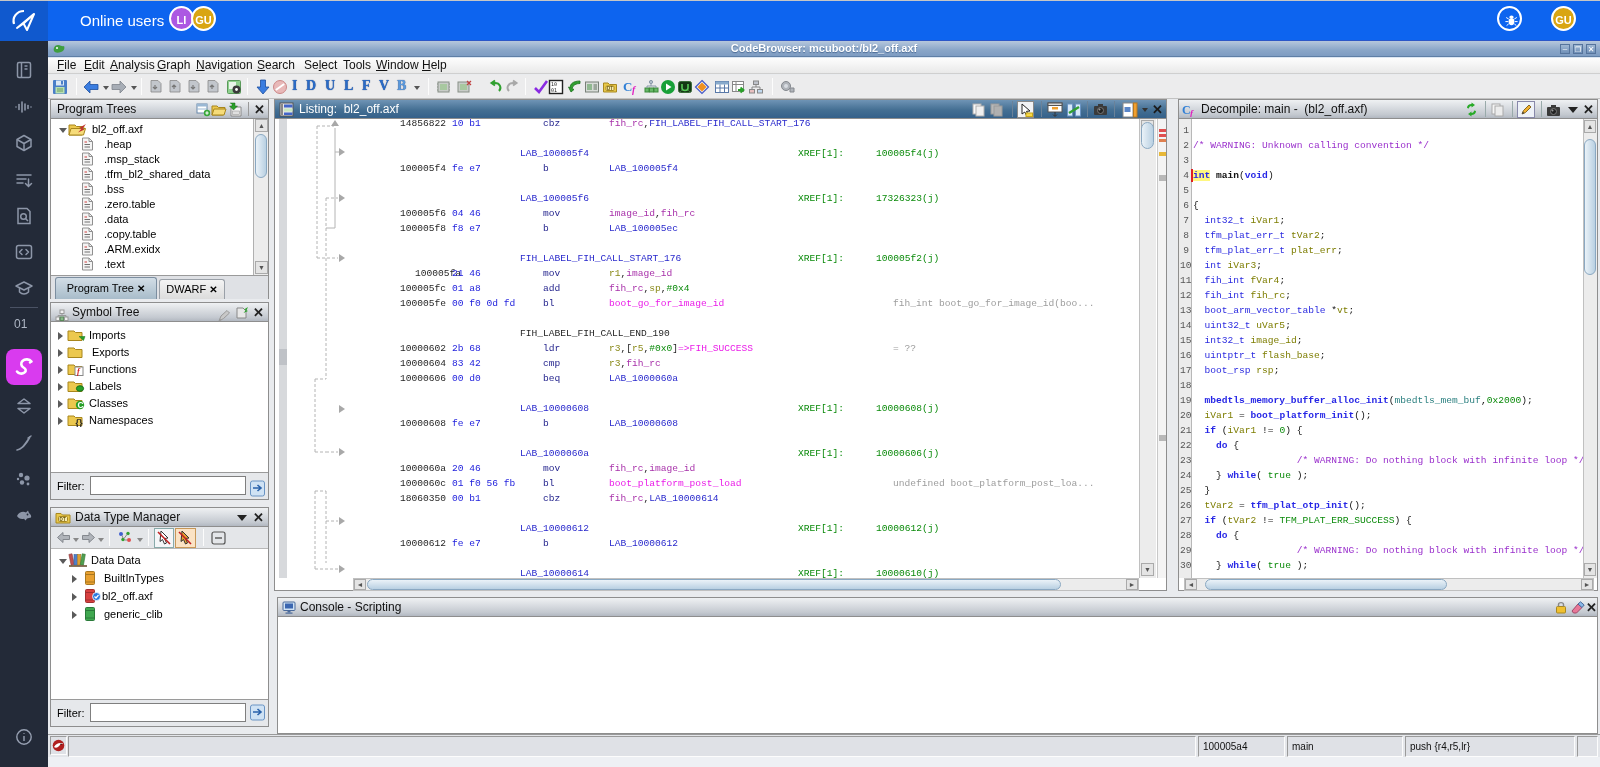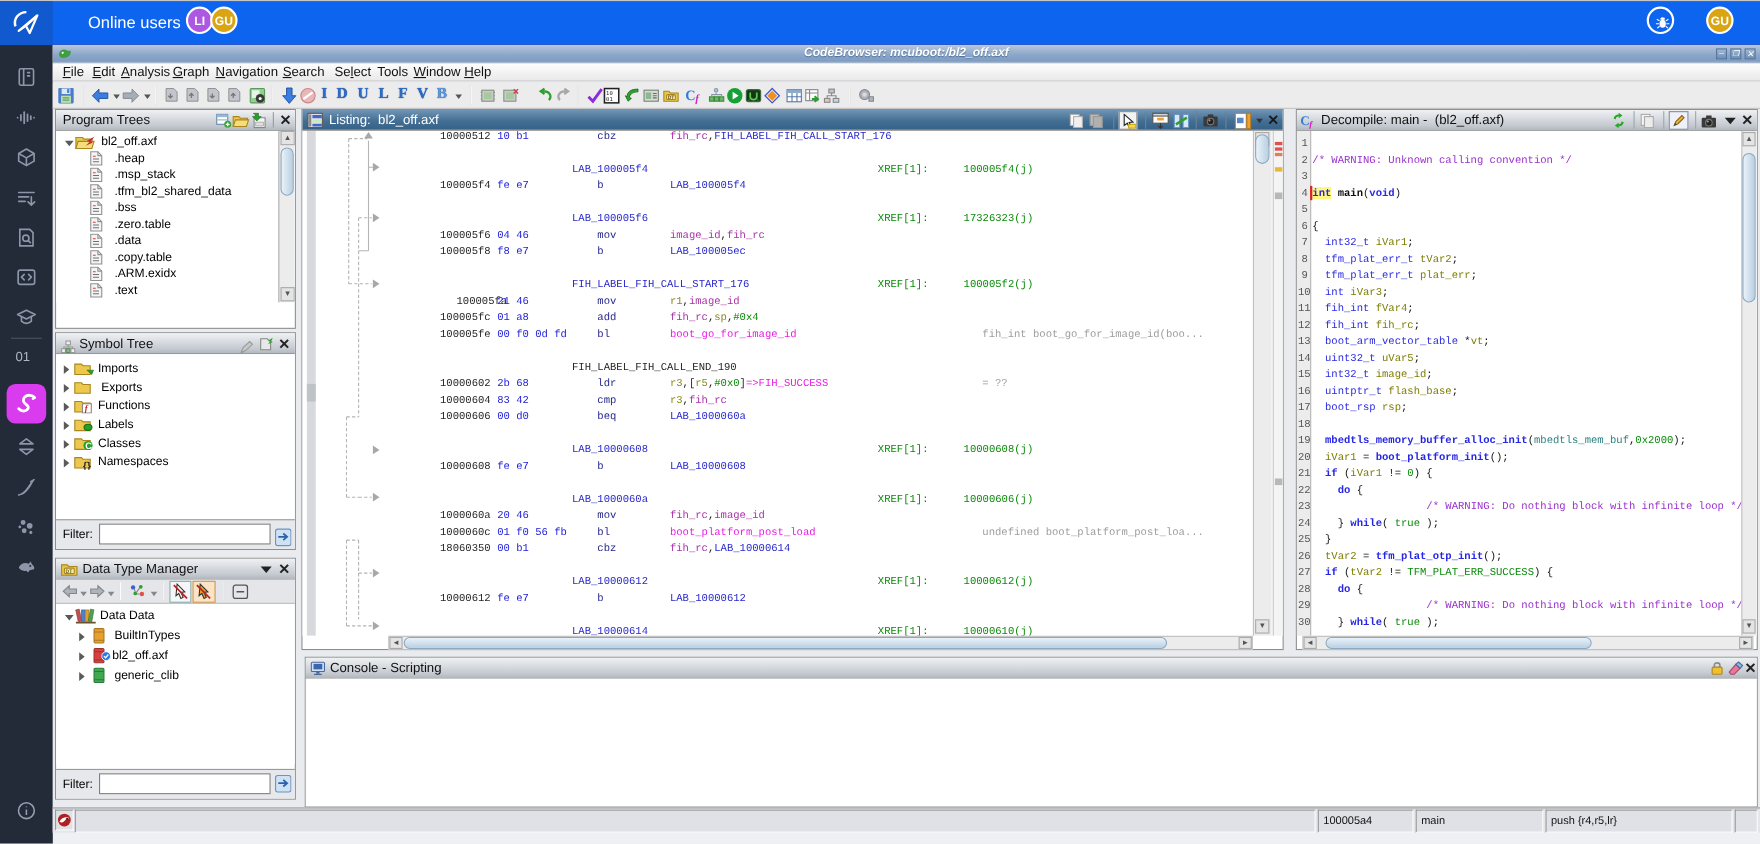--- a/index.html
+++ b/index.html
@@ -9,21 +9,21 @@
 
 #topbar { position:absolute; left:0; top:0; width:1600px; height:41px; background:#0d64ef; border-top:1px solid #c6c6c6; border-bottom:1px solid #2b57c8; }
 #logo-tile { position:absolute; left:0; top:0; width:48px; height:41px; background:#1059ce; }
 #online { position:absolute; left:80px; top:11px; color:#fff; font-size:15px; font-weight:400; }
 .avatar { position:absolute; top:5px; width:25px; height:25px; border-radius:50%; border:2px solid #fff; color:#fff; font-size:11px; font-weight:700; text-align:center; line-height:25px; }
 
 #sidebar { position:absolute; left:0; top:41px; width:48px; height:726px; background:#232a38; }
 .sbi { position:absolute; left:14px; width:20px; height:20px; }
 
 #gwin { position:absolute; left:48px; top:41px; width:1552px; height:716px; background:#e9ebee; }
-#gtitle { position:absolute; left:0; top:0; width:1552px; height:16px; background:linear-gradient(#b6c7dc,#8aa6c8 60%,#7e9cc2); border-bottom:1px solid #5f7fa6;font-style:italic; }
+#gtitle { position:absolute; left:0; top:0; width:1552px; height:16px; background:linear-gradient(#b6c7dc,#8aa6c8 60%,#7e9cc2); border-bottom:1px solid #5f7fa6; }
 #gtitle .t { position:absolute; left:0; width:100%; top:1px; text-align:center; color:#fff; font-size:11px; font-weight:700; text-shadow:0 1px 1px #4a6a94; }
 #gmenu { position:absolute; left:0; top:16px; width:1552px; height:17px; background:linear-gradient(#fdfdfd,#e9e9e9); border-bottom:1px solid #cfcfcf; border-top:1px solid #dce6f2; }
 #gmenu span { position:absolute; top:0px; font-size:12px; color:#111; }
 #gtool { position:absolute; left:0; top:34px; width:1552px; height:24px; background:#ececed; border-bottom:1px solid #c2c2c2; }
 .tsep { position:absolute; top:3px; width:1px; height:17px; background:#b8b8b8; border-right:1px solid #fcfcfc; }
 .ticon { position:absolute; top:4px; width:16px; height:16px; }
 .caret { position:absolute; top:11px; width:0; height:0; border-left:3px solid transparent; border-right:3px solid transparent; border-top:4px solid #555; }
 .blet { position:absolute; top:3px; font-family:"Liberation Serif",serif; font-weight:700; font-size:14px; color:#2a6cc8; text-shadow:0 0 1px #0a2a66; }
 
 .panel { position:absolute; background:#fff; border:1px solid #8e8e8e; }
@@ -452,20 +452,24 @@
           </svg>
         <div class="treerow" style="left:53px;top:139px">.text</div>
 
         <div class="abs" style="left:202px;top:0;width:15px;height:156px;background:#ececec;border-left:1px solid #b0b0b0">
           <div class="sbbtn" style="left:1px;top:0">▲</div>
           <div class="sbthumb" style="left:1px;top:15px;width:12px;height:44px"></div>
           <div class="sbbtn" style="left:1px;top:142px">▼</div>
         </div>
       </div>
 
+      <div class="abs" style="left:0;top:175px;width:217px;height:24px;background:#dfe1e5;border-top:1px solid #9a9a9a">
+        <div class="abs" style="left:4px;top:1px;width:102px;height:22px;background:linear-gradient(#d2dde6,#a8bcca);border:1px solid #7c8ea0;border-bottom:none;border-radius:3px 3px 0 0;font-size:11px;text-align:center;line-height:21px">Program Tree <b style="font-size:10px">✕</b></div>
+        <div class="abs" style="left:108px;top:3px;width:66px;height:20px;background:linear-gradient(#f4f4f4,#dcdcdc);border:1px solid #9aa0a8;border-bottom:none;border-radius:3px 3px 0 0;font-size:11px;text-align:center;line-height:19px">DWARF <b style="font-size:10px">✕</b></div>
+      </div>
     </div>
 
     <div class="panel" id="symtree" style="left:2px;top:261px;width:219px;height:198px">
       <div class="phead">
         <svg class="abs" style="left:4px;top:6px" width="14" height="13" viewBox="0 0 14 13">
             <rect x="5" y="1" width="4" height="3.5" fill="#f0f0f0" stroke="#999"></rect>
             <rect x="1" y="8" width="3.5" height="3.5" fill="#f0f0f0" stroke="#999"></rect>
             <rect x="5.2" y="8" width="3.5" height="3.5" fill="#88b888" stroke="#5a8a5a"></rect>
             <rect x="9.5" y="8" width="3.5" height="3.5" fill="#f0f0f0" stroke="#999"></rect>
             <path d="M7 4.5 V6.5 M3 8 V6.5 H11 V8" fill="none" stroke="#999"></path>
@@ -693,21 +697,21 @@
             <path d="M52 135 L58 139 L52 143 Z"></path>
             <path d="M52 286 L58 290 L52 294 Z"></path>
             <path d="M52 329 L58 333 L52 337 Z"></path>
             <path d="M52 398 L58 402 L52 406 Z"></path>
             <path d="M52 446 L58 450 L52 454 Z"></path>
             <path d="M44 7 L52 7 L48 1 Z"></path>
           </g>
         </svg>
 
         <div id="lrows" class="abs" style="left:0;top:0;width:880px;height:459px">
-        <div class="lrow" style="top:-3px"><span style="left:125px" class="ca">10000512</span><span style="left:177px" class="cb">10 b1</span><span style="left:268px" class="cm">cbz</span><span style="left:334px"><i class="cr">fih_rc</i><i class="ck">,</i><i class="cl">FIH_LABEL_FIH_CALL_START_176</i></span></div>
+        <div class="lrow" style="top:-3px"><span style="left:125px" class="ca">14856822</span><span style="left:177px" class="cb">10 b1</span><span style="left:268px" class="cm">cbz</span><span style="left:334px"><i class="cr">fih_rc</i><i class="ck">,</i><i class="cl">FIH_LABEL_FIH_CALL_START_176</i></span></div>
         <div class="lrow" style="top:27px"><span style="left:245px" class="cl">LAB_100005f4</span><span style="left:523px" class="cg">XREF[1]:</span><span style="left:601px" class="cg">100005f4(j)</span></div>
         <div class="lrow" style="top:42px"><span style="left:125px" class="ca">100005f4</span><span style="left:177px" class="cb">fe e7</span><span style="left:268px" class="cm">b</span><span style="left:334px"><i class="cl">LAB_100005f4</i></span></div>
         <div class="lrow" style="top:72px"><span style="left:245px" class="cl">LAB_100005f6</span><span style="left:523px" class="cg">XREF[1]:</span><span style="left:601px" class="cg">17326323(j)</span></div>
         <div class="lrow" style="top:87px"><span style="left:125px" class="ca">100005f6</span><span style="left:177px" class="cb">04 46</span><span style="left:268px" class="cm">mov</span><span style="left:334px"><i class="cr">image_id</i><i class="ck">,</i><i class="cr">fih_rc</i></span></div>
         <div class="lrow" style="top:102px"><span style="left:125px" class="ca">100005f8</span><span style="left:177px" class="cb">f8 e7</span><span style="left:268px" class="cm">b</span><span style="left:334px"><i class="cl">LAB_100005ec</i></span></div>
         <div class="lrow" style="top:132px"><span style="left:245px" class="cl">FIH_LABEL_FIH_CALL_START_176</span><span style="left:523px" class="cg">XREF[1]:</span><span style="left:601px" class="cg">100005f2(j)</span></div>
         <div class="lrow" style="top:147px"><span style="left:140px" class="ca">100005fa</span><span style="left:177px" class="cb">21 46</span><span style="left:268px" class="cm">mov</span><span style="left:334px"><i class="co">r1</i><i class="ck">,</i><i class="cr">image_id</i></span></div>
         <div class="lrow" style="top:162px"><span style="left:125px" class="ca">100005fc</span><span style="left:177px" class="cb">01 a8</span><span style="left:268px" class="cm">add</span><span style="left:334px"><i class="cr">fih_rc</i><i class="ck">,</i><i class="co">sp</i><i class="ck">,</i><i class="cg">#0x4</i></span></div>
         <div class="lrow" style="top:177px"><span style="left:125px" class="ca">100005fe</span><span style="left:177px" class="cb">00 f0 0d fd</span><span style="left:268px" class="cm">bl</span><span style="left:334px"><i class="cf">boot_go_for_image_id</i></span><span style="left:618px" class="cc">fih_int boot_go_for_image_id(boo...</span></div>
         <div class="lrow" style="top:207px"><span style="left:245px" class="ck">FIH_LABEL_FIH_CALL_END_190</span></div>

